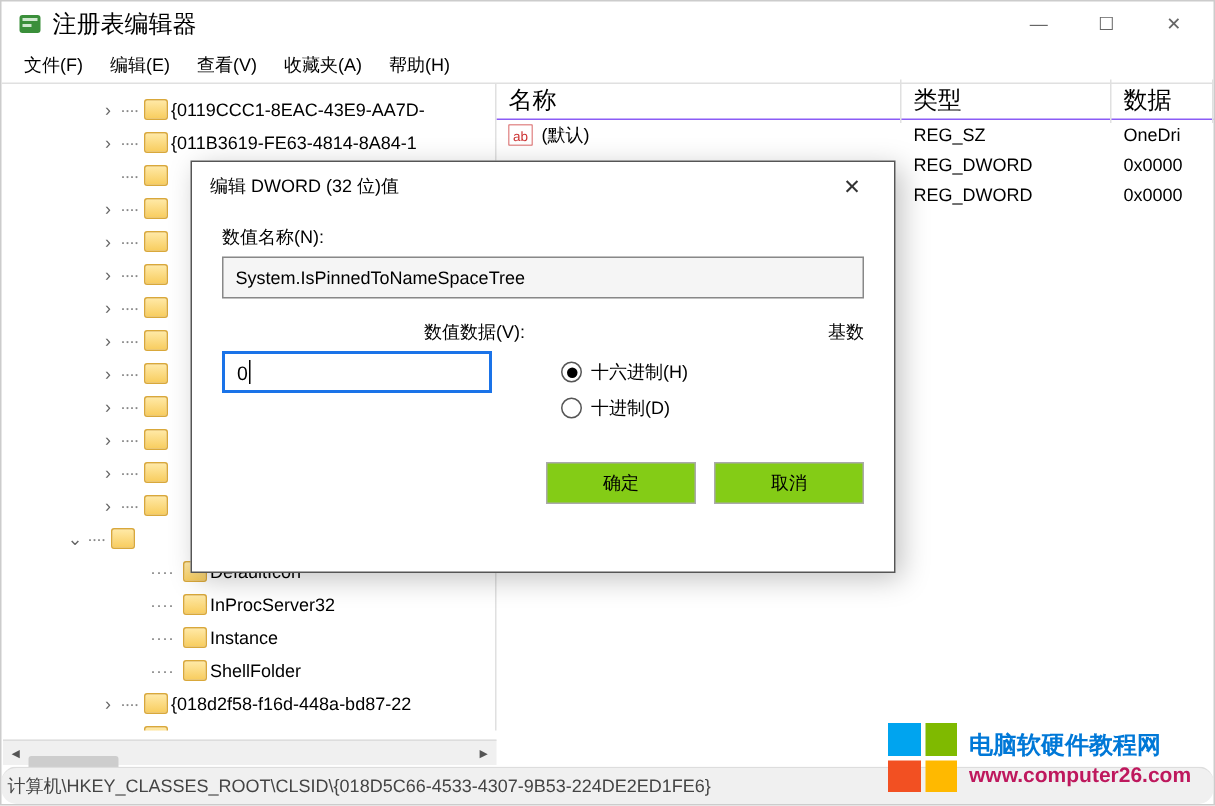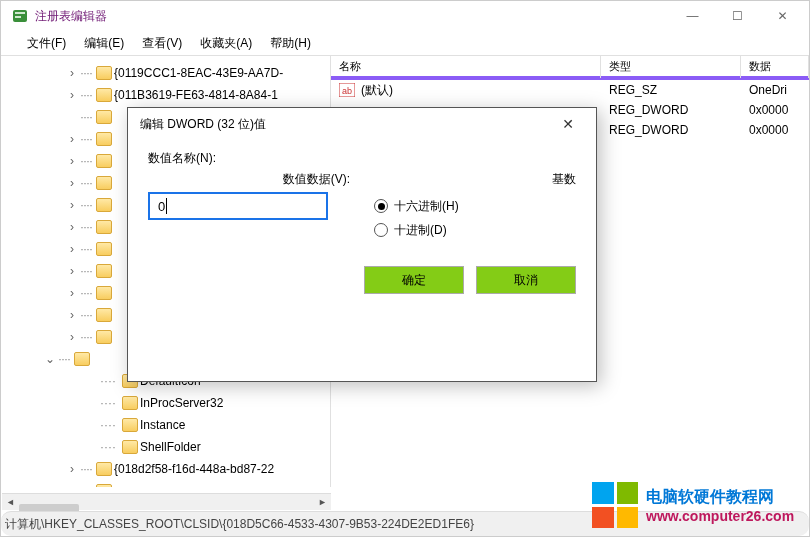--- a/index.html
+++ b/index.html
@@ -1,38 +1,38 @@
 <!DOCTYPE html>
 <html><head>
 <meta charset="utf-8">
 <style>
 * { box-sizing: border-box; margin: 0; padding: 0; font-family: "Microsoft YaHei", "Segoe UI", sans-serif; }
 body { width: 810px; height: 537px; background: #fff; position: relative; overflow: hidden; border: 1px solid #ccc; }
 
 .titlebar { height: 30px; display: flex; align-items: center; padding: 0 4px; }
 .titlebar .app-icon { width: 18px; height: 18px; margin: 0 6px; }
-.titlebar .title { font-size: 12px; color: #701a75; flex: 1; }
+.titlebar .title { font-size: 16px; color: #000000; flex: 1; }
 .titlebar .winbtns { display: flex; height: 100%; }
 .titlebar .winbtn { width: 45px; display: flex; align-items: center; justify-content: center; color: #666; font-size: 12px; }
 
-.menubar { height: 24px; display: flex; align-items: center; padding: 0 18px; font-size: 12px; gap: 2px; }
+.menubar { height: 24px; display: flex; align-items: center; padding: 0 7px; font-size: 12px; gap: 2px; }
 .menubar .menu { padding: 2px 8px; }
 
 .main { display: flex; height: 432px; border-top: 1px solid #e0e0e0; }
 .tree-pane { width: 330px; border-right: 1px solid #e0e0e0; overflow: hidden; position: relative; padding-top: 6px; padding-left: 65px; }
 .tree-node { display: flex; align-items: center; height: 22px; font-size: 12px; gap: 2px; white-space: nowrap; }
 .tree-node .exp { width: 12px; color: #666; text-align: center; }
 .tree-node .dots { color: #888; letter-spacing: -1px; margin-right: 2px; }
 .folder { width: 16px; height: 14px; background: linear-gradient(#ffe9a6,#f8cd5f); border: 1px solid #d9a83a; border-radius: 2px; flex: 0 0 16px; }
 .tree-sub { padding-left: 34px; }
 .tree-sub .tree-node { margin-left: 0; }
 .tree-sub .tree-node::before { content: "····"; color: #888; margin-right: 4px; }
 
 .list-pane { flex: 1; }
-.list-header { height: 24px; display: flex; border-bottom: 4px solid #8b5cf6; font-size: 11px; align-items: center; }
+.list-header { height: 24px; display: flex; border-bottom: 1px solid #8b5cf6; font-size: 16px; align-items: center; }
 .list-header .col { padding: 4px 8px; border-right: 1px solid #e0e0e0; }
 .col-name { width: 270px; }
 .col-type { width: 140px; }
 .col-data { flex: 1; }
 .list-row { display: flex; height: 20px; font-size: 12px; align-items: center; }
 .list-row .cell { padding: 0 8px; }
 .val-icon { width: 16px; height: 14px; display: inline-block; margin-right: 6px; vertical-align: middle; }
 
 .hscroll { position: absolute; bottom: 26px; left: 1px; width: 329px; height: 17px; background: #f0f0f0; border-top: 1px solid #ddd; display:flex; align-items:center; }
 .hscroll .arrow { width:17px; height:17px; display:flex; align-items:center; justify-content:center; color:#555; font-size:9px; }
@@ -236,20 +236,23 @@
 
 <div class="statusbar">计算机\HKEY_CLASSES_ROOT\CLSID\{018D5C66-4533-4307-9B53-224DE2ED1FE6}</div>
 
 <div class="dialog">
   <div class="dlg-titlebar">
     <span class="dlg-title">编辑 DWORD (32 位)值</span>
     <span class="dlg-close">✕</span>
   </div>
   <div class="dlg-body">
     <div class="dlg-label">数值名称(N):</div>
+    <div class="dlg-readonly">
+        <span>System.IsPinnedToNameSpaceTree</span>
+      </div>
     <div class="dlg-row">
       <div class="dlg-col">
         <div class="dlg-label">数值数据(V):</div>
         <div class="dlg-input">
             <span>0</span>
             <span class="cursor"></span>
           </div>
       </div>
       <div class="dlg-col">
         <div class="fieldset-label">基数</div>

